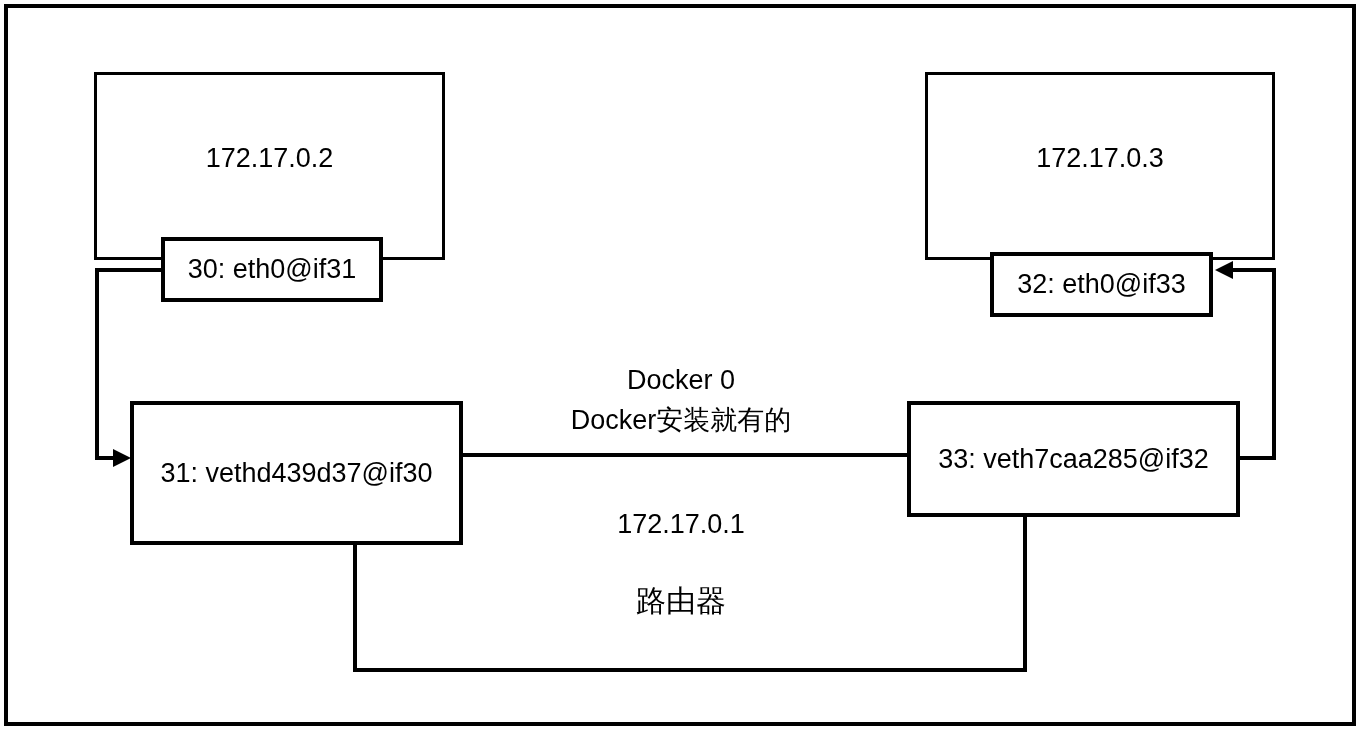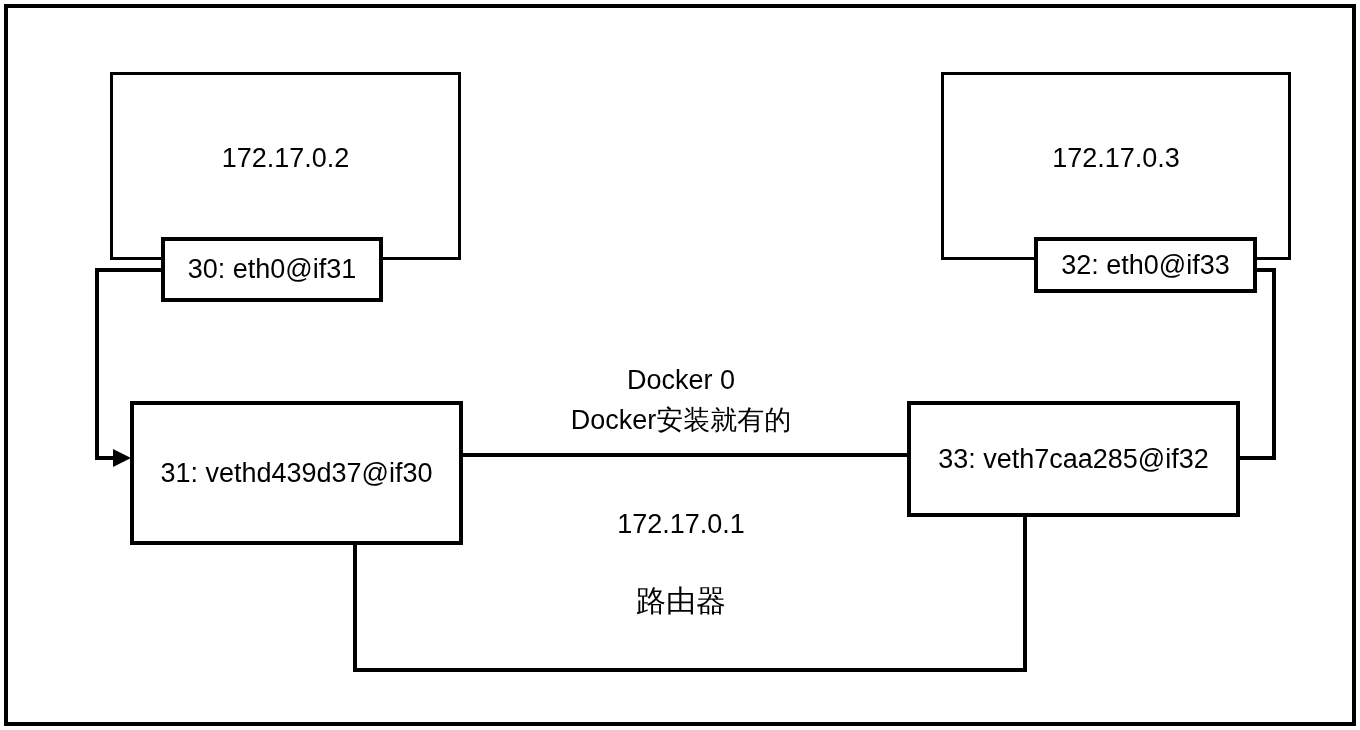--- a/index.html
+++ b/index.html
@@ -51,31 +51,30 @@
     border: 3px solid #000000;
     display: flex;
     align-items: center;
     justify-content: center;
     text-align: center;
   }
   .container-box {
     z-index: 2;
     padding-bottom: 16px;
     font-size: 27px;
-    margin-left: 16px;
   }
   .container-box.left  { left: 94px;  top: 72px; width: 351px; height: 188px; }
   .container-box.right { left: 925px; top: 72px; width: 350px; height: 188px; }
   .iface-box {
     z-index: 3;
     border-width: 4px;
     font-size: 27px;
   }
   .iface-box.eth-left  { left: 161px; top: 237px; width: 222px; height: 65px; }
-  .iface-box.eth-right { left: 990px; top: 237px; width: 223px; height: 56px; margin-left: 44px; }
+  .iface-box.eth-right { left: 990px; top: 252px; width: 223px; height: 65px; }
   .iface-box.veth-left  { left: 130px; top: 401px; width: 333px; height: 144px; }
   .iface-box.veth-right { left: 907px; top: 401px; width: 333px; height: 116px; }
   .center-label {
     position: absolute;
     left: 441px;
     width: 480px;
     text-align: center;
     z-index: 2;
   }
   .bridge-name {

